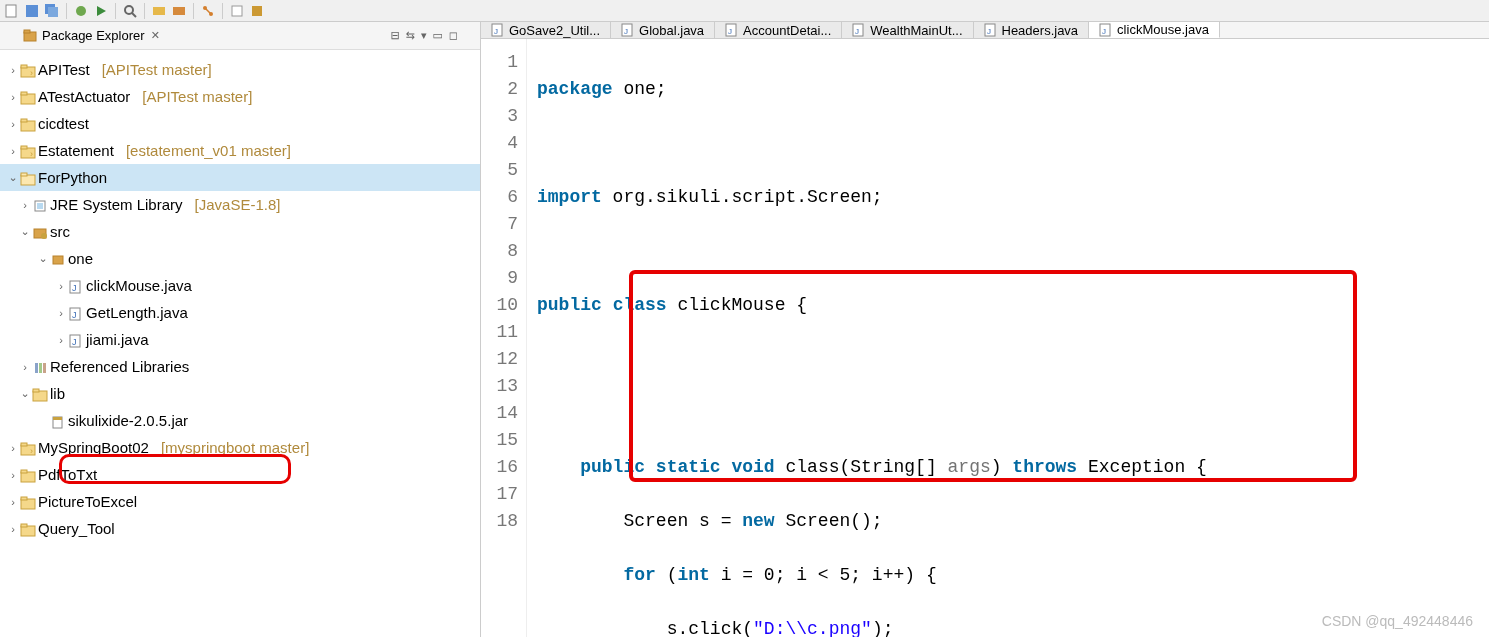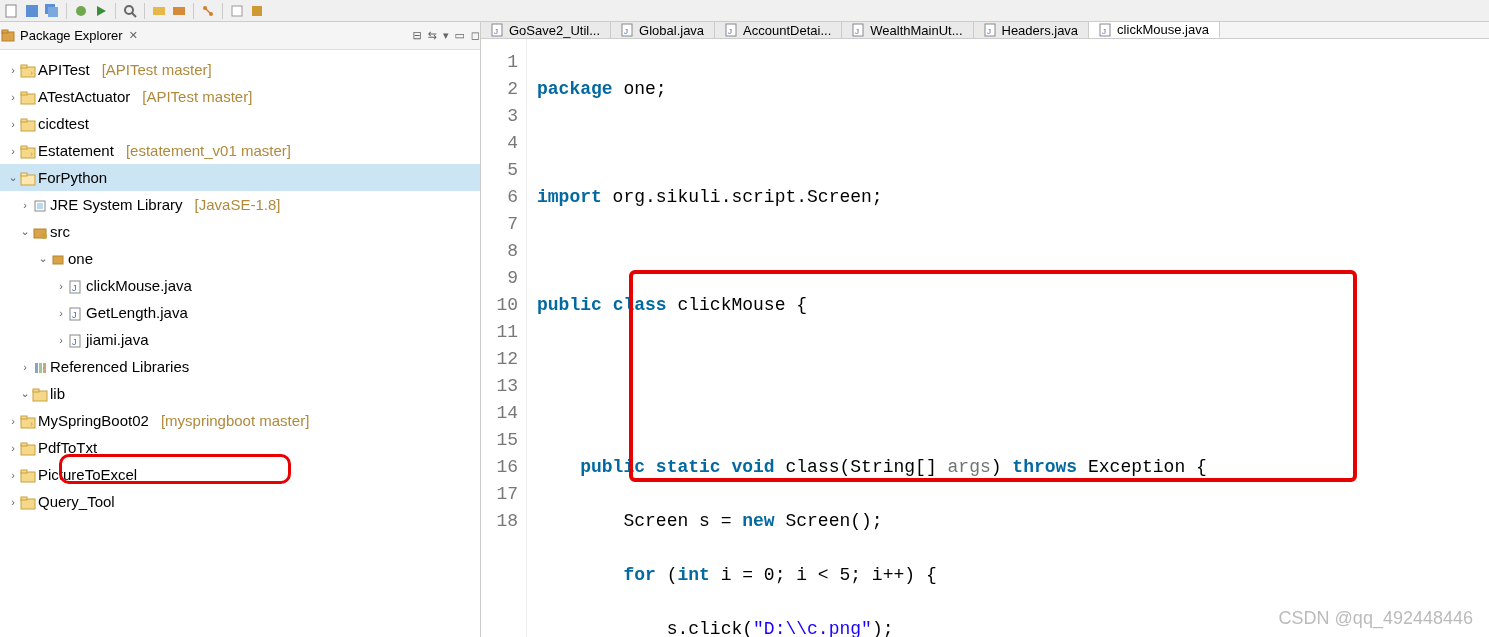--- a/index.html
+++ b/index.html
@@ -2,21 +2,21 @@
 <html><head>
 <meta charset="utf-8">
 <style>
 * { box-sizing: border-box; margin: 0; padding: 0; }
 body { font-family: "Segoe UI", Arial, sans-serif; font-size: 14px; background: #fff; overflow: hidden; width: 1489px; height: 637px; position: relative; }
 .toolbar { height: 22px; background: #f0f0f0; border-bottom: 1px solid #ccc; display: flex; align-items: center; padding: 0 4px; gap: 4px; }
 .toolbar .tb-icon { width: 16px; height: 16px; display: inline-block; }
 .toolbar .sep { width: 1px; height: 16px; background: #ccc; margin: 0 2px; }
 .main { display: flex; height: calc(100% - 22px); }
 .explorer { width: 481px; border-right: 1px solid #ccc; background: #fff; display: flex; flex-direction: column; }
-.explorer-header { height: 28px; background: #f5f5f5; border-bottom: 1px solid #ddd; display: flex; align-items: center; padding: 0 0; font-size: 13px; }
+.explorer-header { height: 28px; background: #f5f5f5; border-bottom: 1px solid #ddd; display: flex; align-items: center; padding: 0 22px; font-size: 13px; }
 .explorer-header .title { display: flex; align-items: center; gap: 4px; }
 .explorer-header .title .close-x { color: #666; margin-left: 2px; font-size: 11px; }
 .explorer-header .actions { margin-left: auto; display: flex; gap: 6px; color: #666; font-size: 11px; }
 .tree { flex: 1; padding: 6px 0; overflow: auto; font-size: 15px; }
 .tree-row { display: flex; align-items: center; height: 27px; padding-left: 6px; cursor: pointer; white-space: nowrap; }
 .tree-row .arrow { width: 14px; text-align: center; color: #666; font-size: 11px; }
 .tree-row .icon { width: 18px; text-align: center; padding-top:2px; }
 .tree-row .label { color: #000; }
 .tree-row .suffix { color: #b08a3c; margin-left: 12px; }
 .tree-row.selected { background: #cce5f5; }
@@ -30,21 +30,21 @@
 .tab.active { background: #fff; border-bottom: 1px solid #fff; }
 .tab .ficon { width: 14px; height: 14px; display: inline-block; }
 .editor { flex: 1; display: flex; font-family: Consolas, "Courier New", monospace; font-size: 18px; line-height: 27px; position: relative; }
 .gutter { width: 46px; text-align: right; color: #777; padding-right: 8px; padding-top: 10px; background: #fff; border-right: 1px solid #eee; }
 .gutter .ln { height: 27px; }
 .code { flex: 1; padding: 10px 0 0 10px; position: relative; white-space: pre; }
 .code-line { height: 27px; }
 .kw { color: #0369a1; font-weight: bold; }
 .str { color: #1a00ff; }
 .red-box-2 { position: absolute; border: 4px solid #e60000; border-radius: 6px; left: 629px; top: 270px; width: 728px; height: 212px; pointer-events: none; z-index: 5; }
-.watermark { position: absolute; right: 16px; bottom: 8px; color: #bbb; font-size: 18px; font-family: Arial; }
+.watermark { position: absolute; right: 16px; bottom: 8px; color: #bbb; font-size: 14px; font-family: Arial; }
 svg { display: block; }
 </style>
 </head>
 <body>
 
 <div class="toolbar">
   <span class="tb-icon">
       <svg width="16" height="16">
         <rect x="2" y="2" width="10" height="12" fill="#fff" stroke="#888"></rect>
       </svg>
@@ -259,20 +259,30 @@
         </div>
         <div class="tree-row indent-1">
           <span class="arrow">⌄</span>
           <span class="icon">
             <svg width="16" height="14">
               <rect x="1" y="3" width="14" height="10" fill="#f5d88a" stroke="#c9a23f"></rect>
               <rect x="1" y="1" width="6" height="3" fill="#f5d88a" stroke="#c9a23f"></rect>
             </svg>
           </span>
           <span class="label">lib</span>
+        </div>
+        <div class="tree-row indent-2">
+          <span class="arrow"></span>
+          <span class="icon">
+            <svg width="16" height="14">
+              <rect x="3" y="2" width="9" height="11" fill="#fff" stroke="#888"></rect>
+              <rect x="3" y="2" width="9" height="3" fill="#c9a23f"></rect>
+            </svg>
+          </span>
+          <span class="label">sikulixide-2.0.5.jar</span>
         </div>
         <div class="tree-row indent-0">
           <span class="arrow">›</span>
           <span class="icon">
             <svg width="18" height="14">
               <rect x="1" y="3" width="14" height="10" fill="#f5d88a" stroke="#c9a23f"></rect>
               <rect x="1" y="1" width="6" height="3" fill="#f5d88a" stroke="#c9a23f"></rect>
               <text x="10" y="12" font-size="9" fill="#c9a23f">›</text>
             </svg>
           </span>

